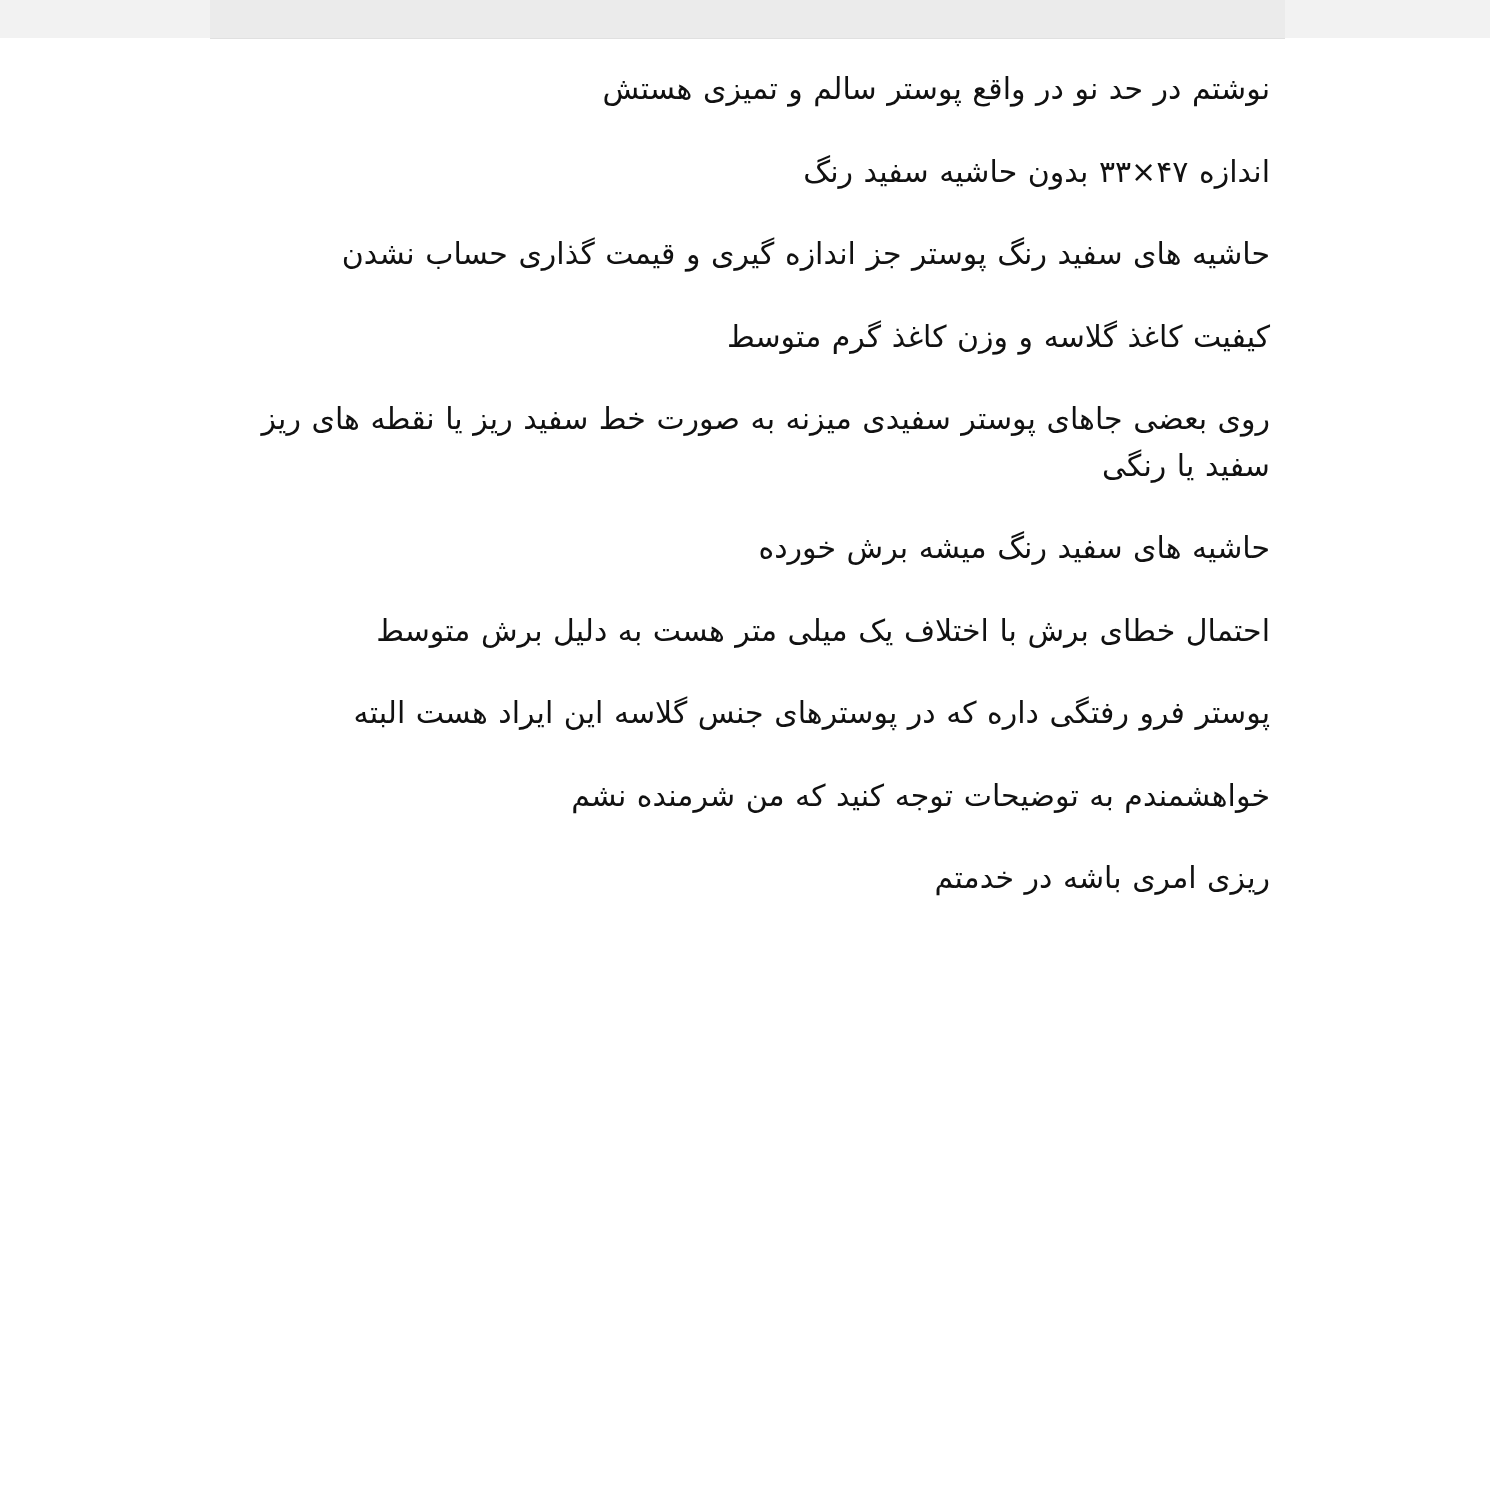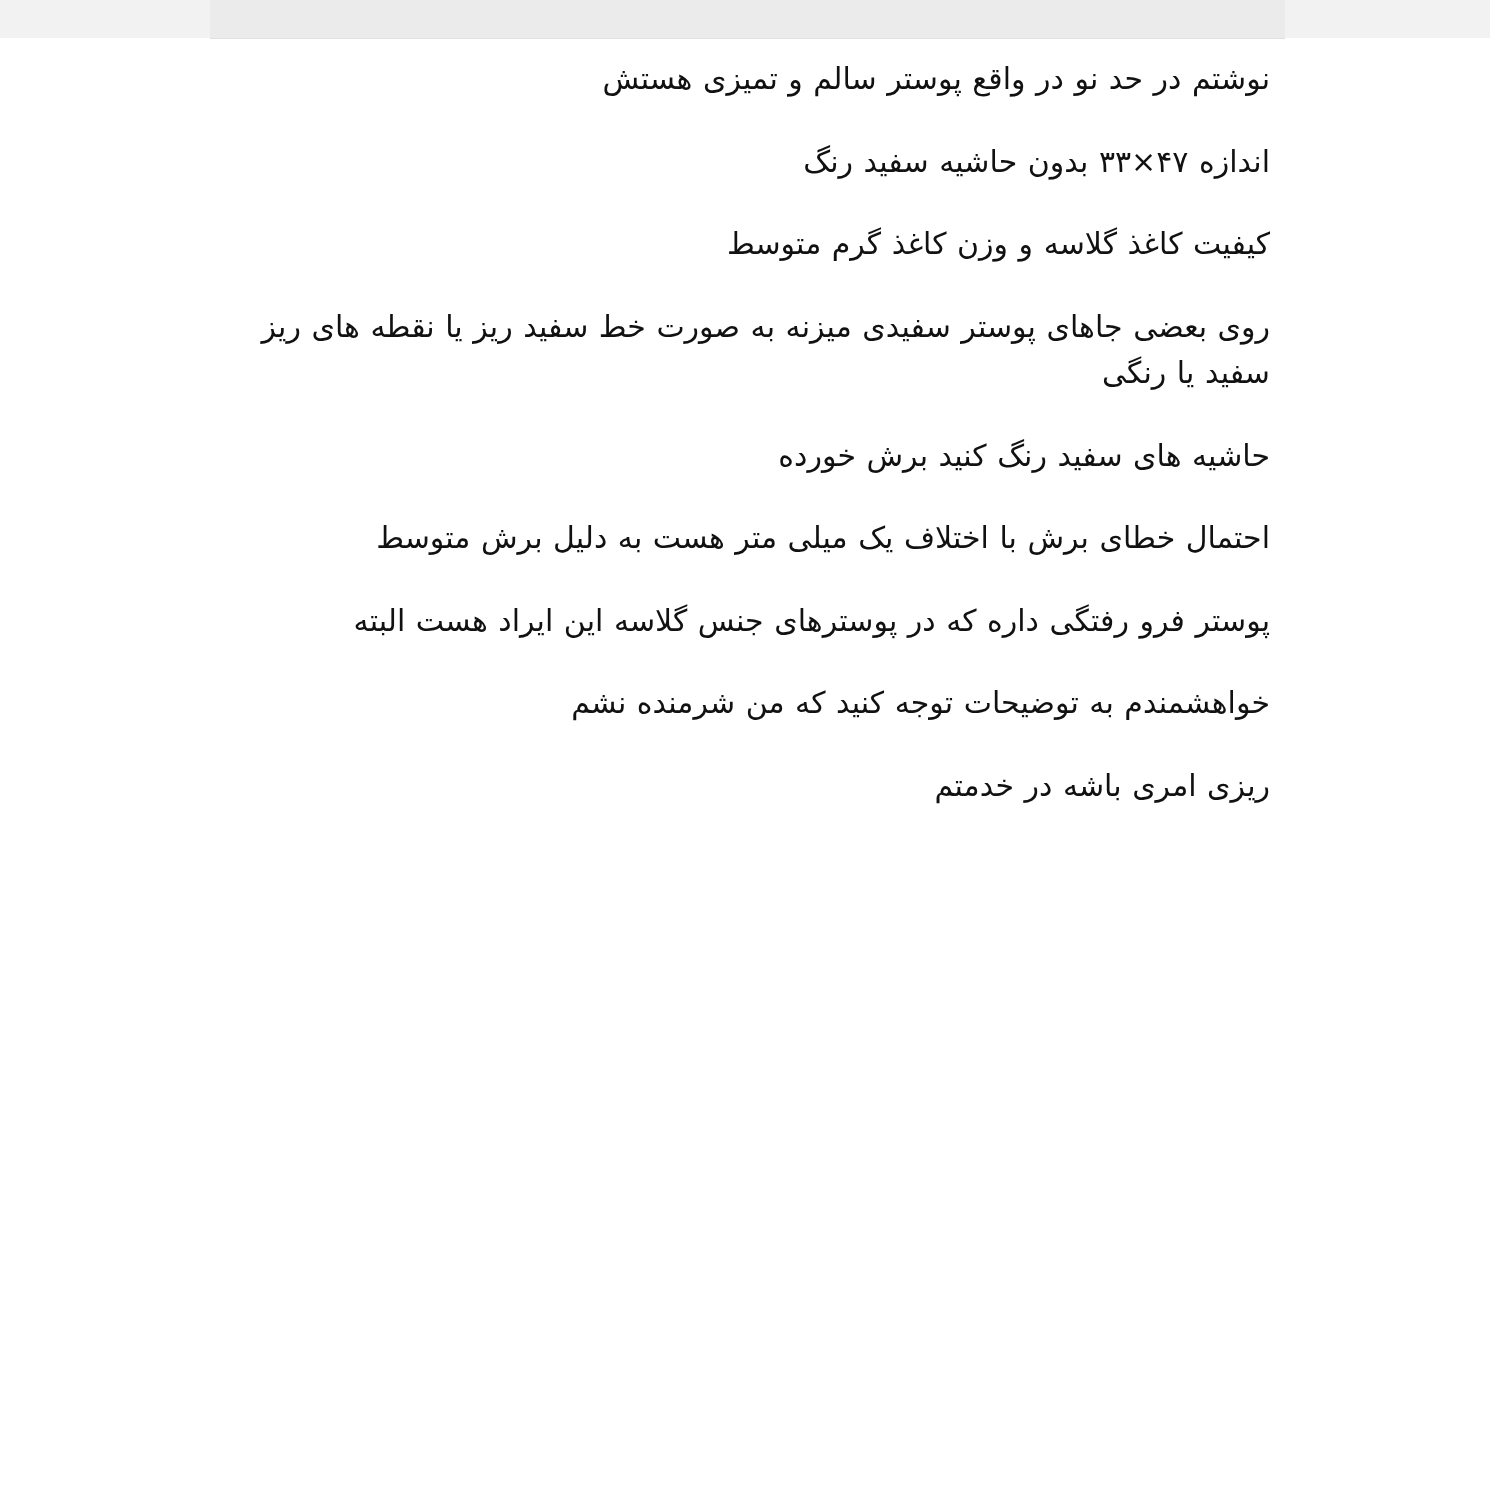--- a/index.html
+++ b/index.html
@@ -34,21 +34,21 @@
     position: absolute;
     top: 0;
     left: 210px;
     right: 205px;
     height: 38px;
     background: #ebebeb;
     border-bottom: 1px solid #e0e0e0;
   }
   .content {
     position: absolute;
-    top: 34px;
+    top: 44px;
     left: 0;
     right: 0;
     padding: 22px 220px 0 220px;
     box-sizing: border-box;
     margin-left: 36px;
   }
   .para {
     direction: rtl;
     text-align: right;
     font-size: 30px;
@@ -67,22 +67,23 @@
 
 <div class="page">
 
   <div class="top-band">
     <div class="top-band-inner"></div>
   </div>
 
   <div class="content">
     <p class="para">نوشتم در حد نو در واقع پوستر سالم و تمیزی هستش</p>
     <p class="para">اندازه ۴۷×۳۳ بدون حاشیه سفید رنگ</p>
+    <p class="para">حاشیه های سفید رنگ پوستر جز اندازه گیری و قیمت گذاری حساب نشدن</p>
     <p class="para">کیفیت کاغذ گلاسه و وزن کاغذ گرم متوسط</p>
     <p class="para">روی بعضی جاهای پوستر سفیدی میزنه به صورت خط سفید ریز یا نقطه های ریز سفید یا  رنگی</p>
-    <p class="para">حاشیه های سفید رنگ کنید برش خورده</p>
+    <p class="para">حاشیه های سفید رنگ میشه برش خورده</p>
     <p class="para">احتمال خطای برش با اختلاف یک میلی متر هست به دلیل برش متوسط</p>
     <p class="para">پوستر فرو رفتگی داره که در پوسترهای جنس گلاسه این ایراد هست البته</p>
     <p class="para">خواهشمندم به توضیحات توجه کنید که من شرمنده نشم</p>
     <p class="para">ریزی امری باشه در خدمتم</p>
   </div>
 
 </div>
 
 </body></html>

